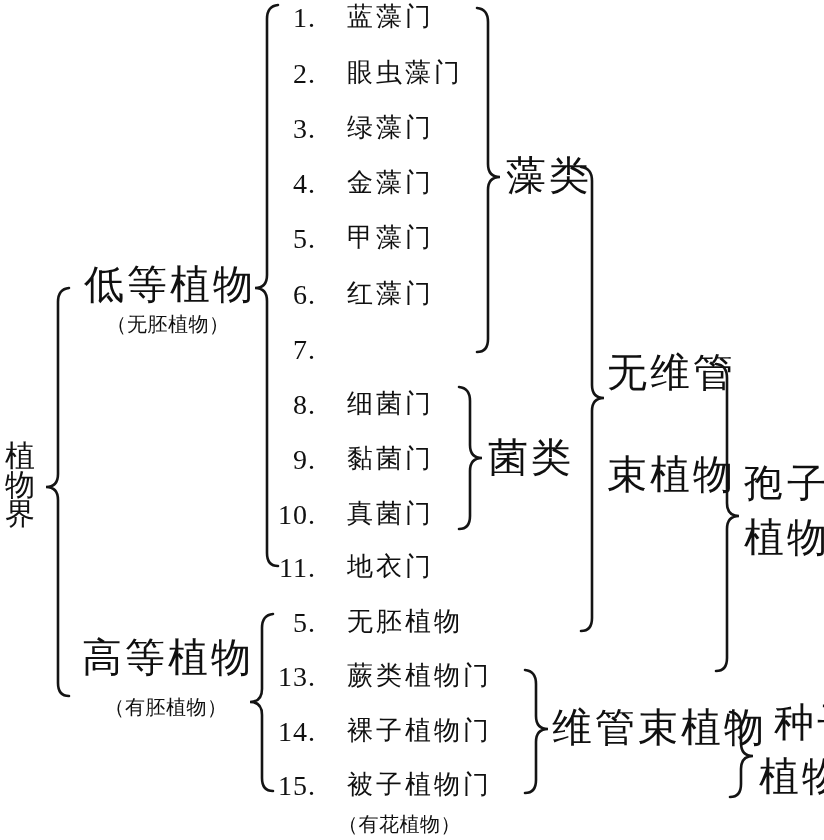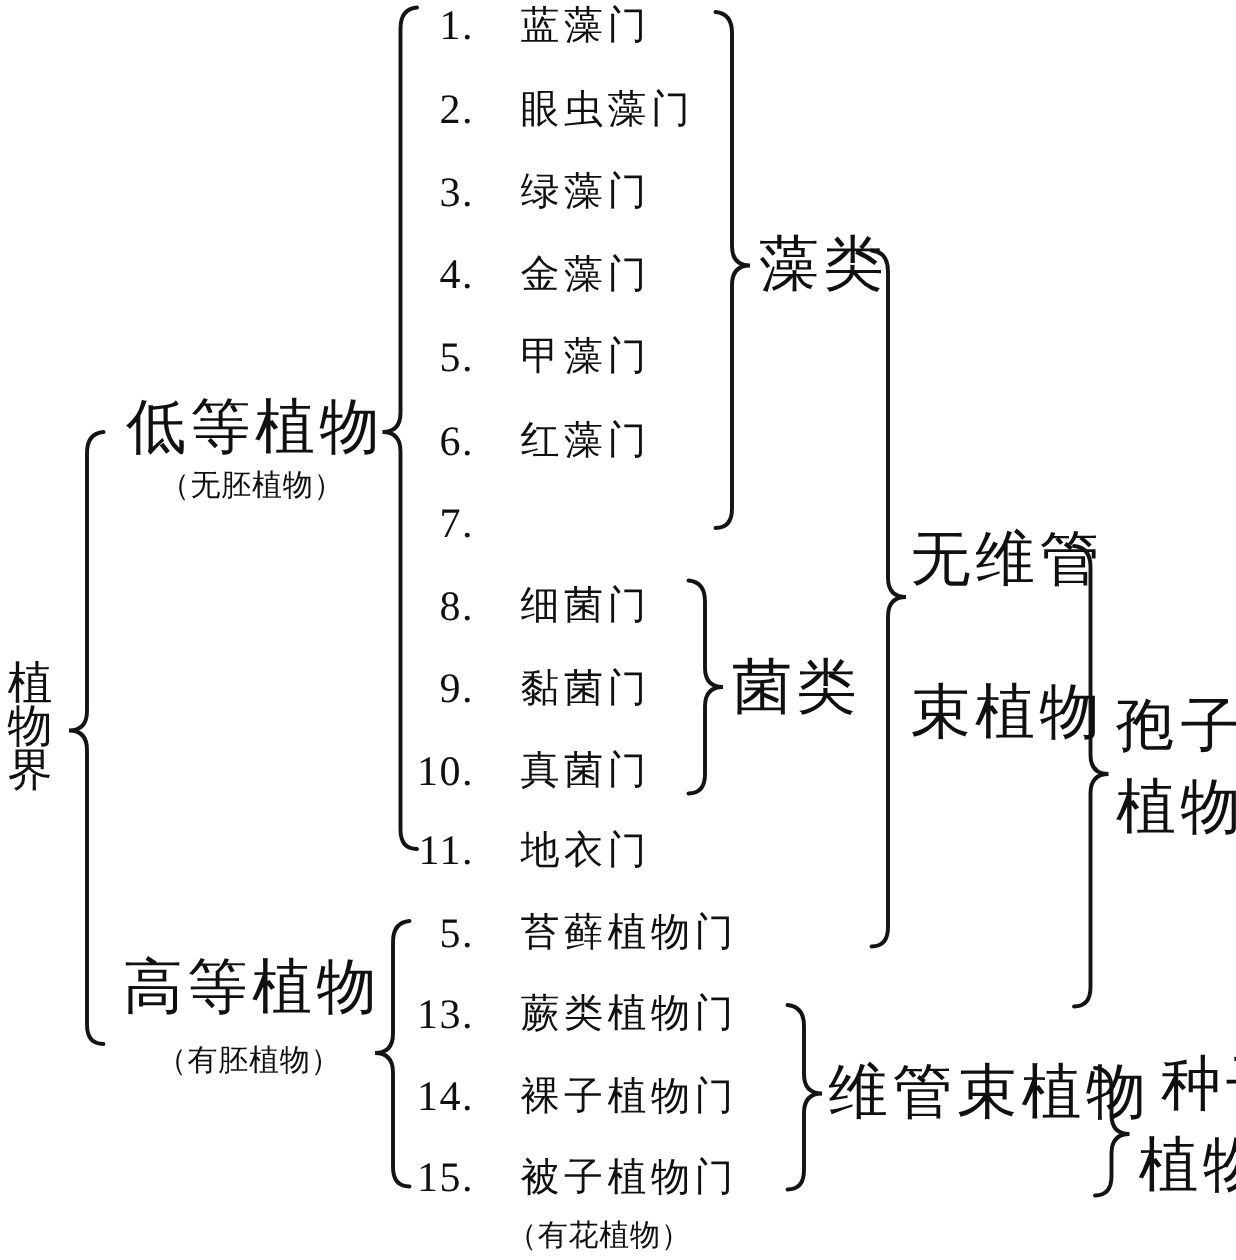--- a/index.html
+++ b/index.html
@@ -97,21 +97,21 @@
   <div class="row" style="top:498px">
       <span class="row-num">10.</span>
       <span class="row-name">真菌门</span>
     </div>
   <div class="row" style="top:551px">
       <span class="row-num">11.</span>
       <span class="row-name">地衣门</span>
     </div>
   <div class="row" style="top:606px">
       <span class="row-num">5.</span>
-      <span class="row-name">苔藓植物门</span>
+      <span class="row-name">无胚植物</span>
     </div>
   <div class="row" style="top:660px">
       <span class="row-num">13.</span>
       <span class="row-name">蕨类植物门</span>
     </div>
   <div class="row" style="top:715px">
       <span class="row-num">14.</span>
       <span class="row-name">裸子植物门</span>
     </div>
   <div class="row" style="top:769px">

